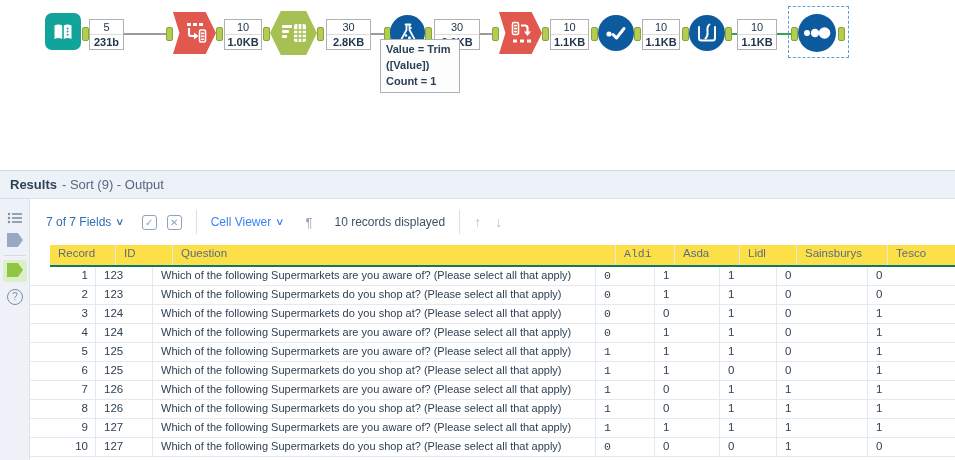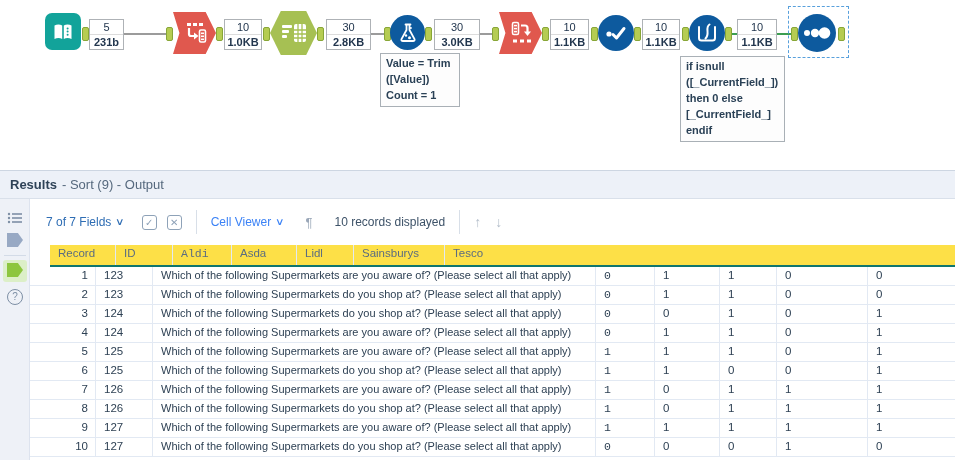--- a/index.html
+++ b/index.html
@@ -153,21 +153,21 @@
           <circle cx="13.8" cy="6" r="1.1" fill="#fff"></circle>
         </svg>
       </span>
     </div>
     <div class="abs anchor" style="left:425px;"></div>
     <div class="abs count-box" style="left:434px; width:46px;">
       <div class="cb-top">30</div>
       <div class="cb-bot">3.0KB</div>
     </div>
     <div class="abs wire" style="left:480px; width:12px;"></div>
-    <div class="abs note" style="left:380px; top:53px; width:80px;">Value = Trim
+    <div class="abs note" style="left:380px; top:39px; width:80px;">Value = Trim
 ([Value])
 Count = 1</div>
 
     <div class="abs anchor" style="left:492px;"></div>
     <div class="abs tool-ribbon" style="left:499px; top:12px;">
       <span>
         <svg width="22" height="24" viewBox="0 0 22 24">
           <rect x="1.5" y="1.5" width="6" height="12" rx="1.4" fill="none" stroke="#fff" stroke-width="1.6"></rect>
           <rect x="3" y="3.8" width="3" height="1.6" fill="#fff"></rect>
             <rect x="3" y="6.8" width="3" height="1.6" fill="#fff"></rect>
@@ -210,25 +210,20 @@
         </svg>
       </span>
     </div>
     <div class="abs anchor" style="left:725px;"></div>
     <div class="abs wire green" style="left:732px; width:5px;"></div>
     <div class="abs count-box" style="left:737px; width:40px;">
       <div class="cb-top">10</div>
       <div class="cb-bot">1.1KB</div>
     </div>
     <div class="abs wire green" style="left:777px; width:14px;"></div>
-    <div class="abs note" style="left:680px; top:56px; width:105px;">if isnull
-([_CurrentField_])
-then 0 else
-[_CurrentField_]
-endif</div>
 
     <div class="abs selection" style="left:788px; top:6px; width:61px; height:52px;"></div>
     <div class="abs anchor" style="left:791px;"></div>
     <div class="abs tool-circle" style="left:798px; top:14px; width:38px; height:38px;">
       <span>
         <svg width="28" height="20" viewBox="0 0 28 20">
           <circle cx="4" cy="10" r="3" fill="#fff"></circle>
           <circle cx="12" cy="10" r="4.2" fill="#fff"></circle>
           <circle cx="21.5" cy="10" r="5.8" fill="#fff"></circle>
         </svg>
@@ -286,20 +281,21 @@
     <span class="tb-sep"></span>
     <span class="tb-arrow">↑</span>
     <span style="width:14px;"></span>
     <span class="tb-arrow">↓</span>
   </div>
 
   <div id="table">
     <div class="tr head">
       <div class="td c0">Record</div>
       <div class="td c1">ID</div>
+      <div class="td c2">Question</div>
       <div class="td c3">Aldi</div>
       <div class="td c4">Asda</div>
       <div class="td c5">Lidl</div>
       <div class="td c6">Sainsburys</div>
       <div class="td c7">Tesco</div>
     </div>
     <div id="table-body">
         <div class="tr">
           <div class="td c0">1</div>
           <div class="td c1">123</div>

